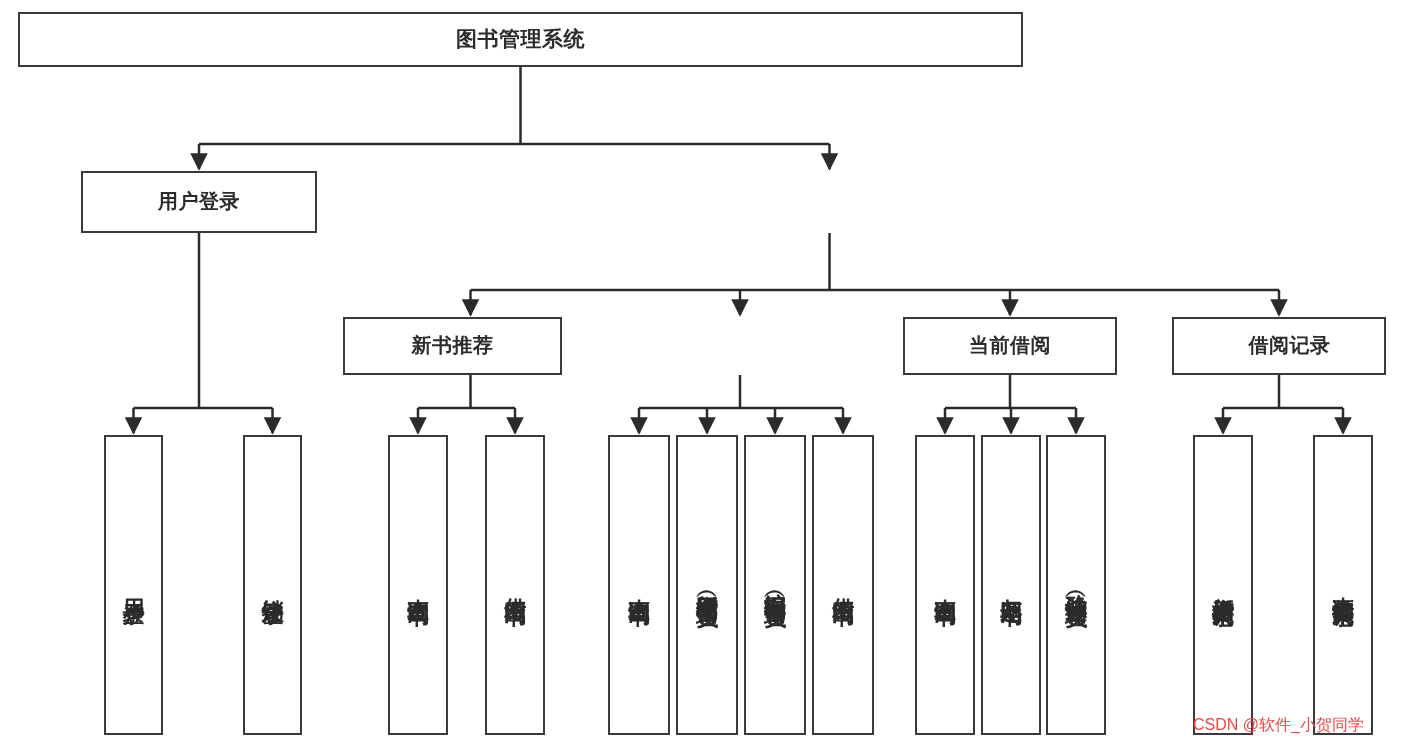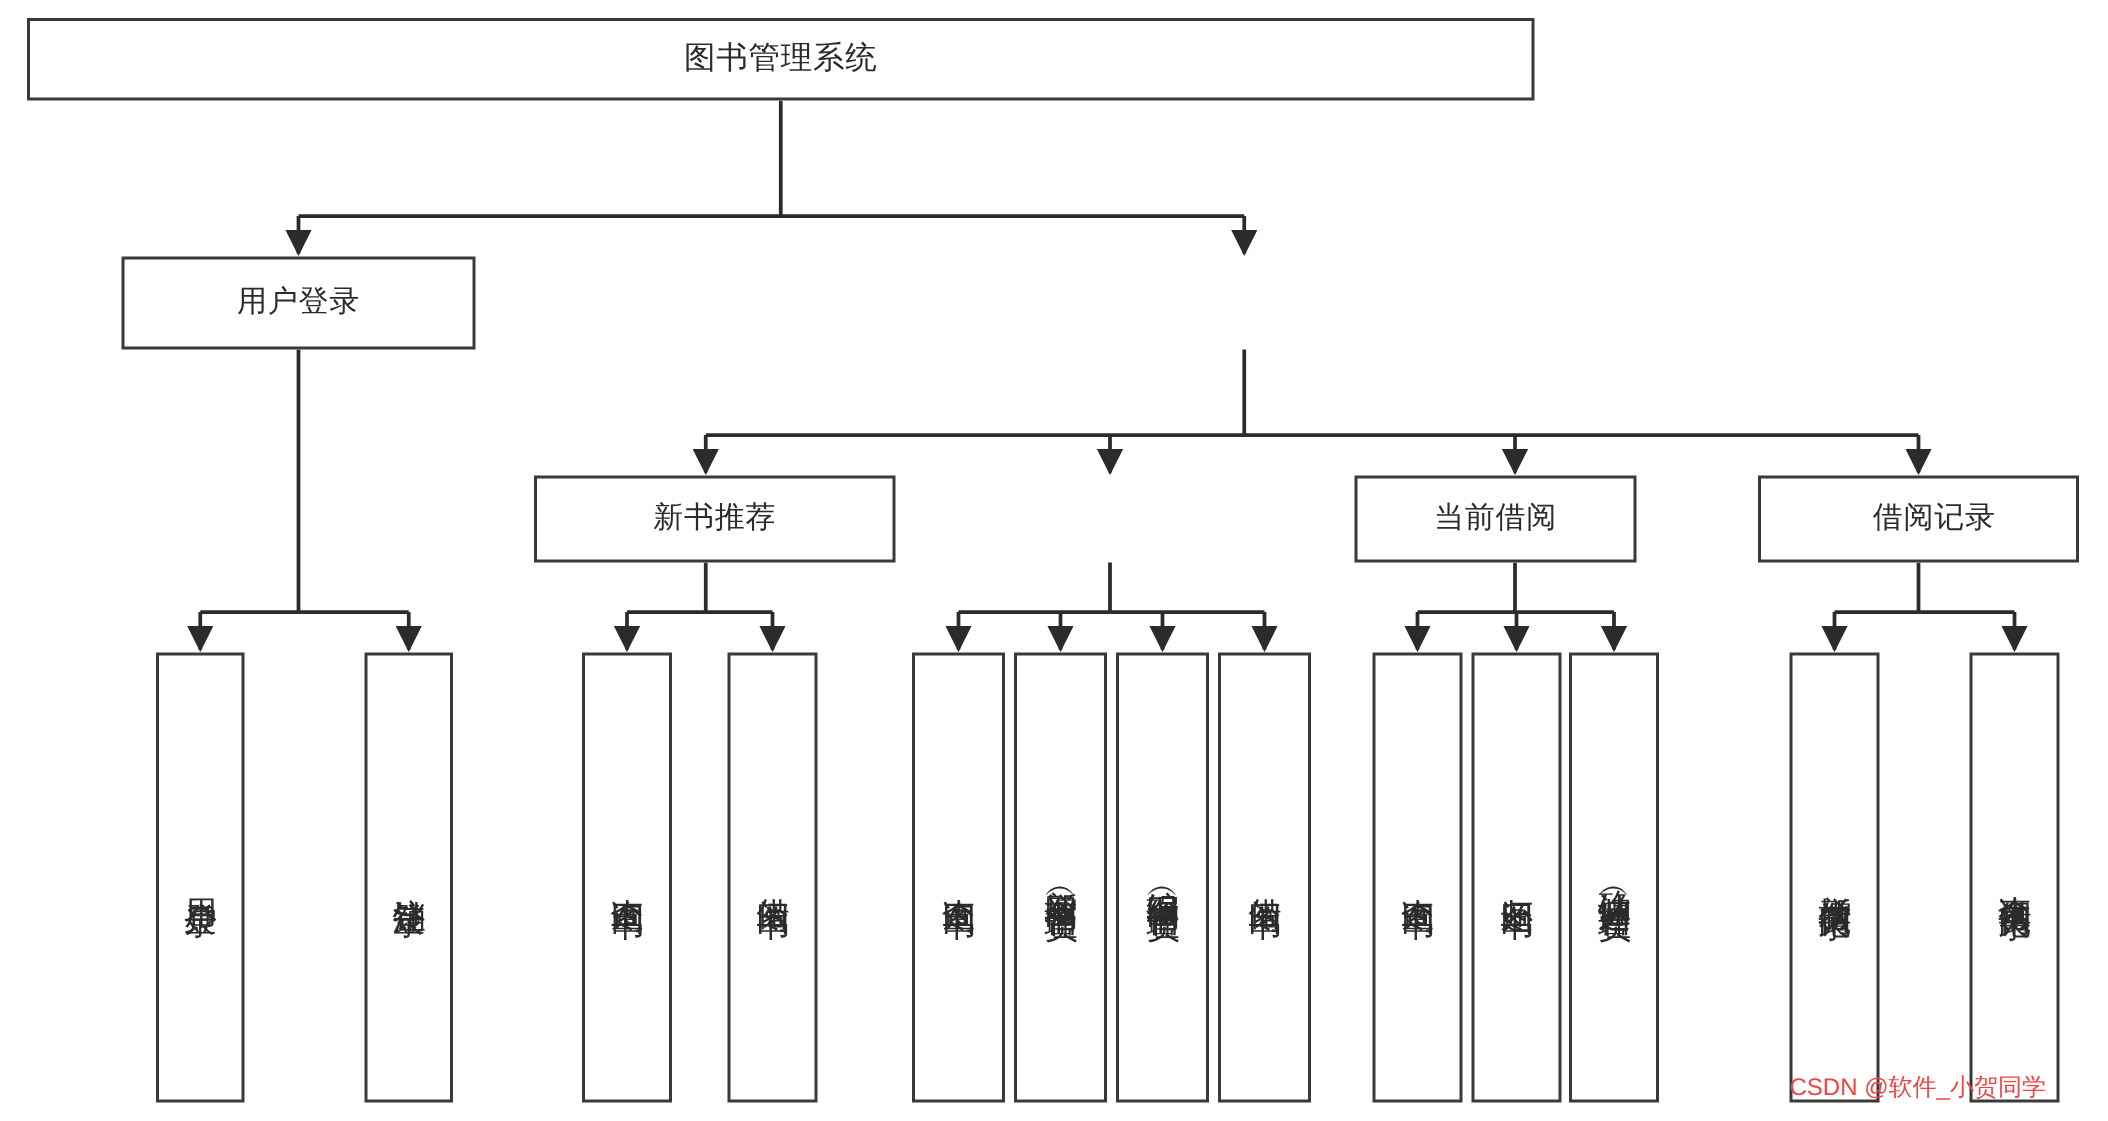--- a/index.html
+++ b/index.html
@@ -34,20 +34,21 @@
     display: flex;
     align-items: center;
     justify-content: center;
     color: #2b2b2b;
   }
   .node .label {
     display: block;
     text-align: right;
     line-height: 1.08;
     letter-spacing: 0.5px;
+    font-weight: bold;
   }
   
   .node.root {
     font-size: 21px;
   }
   
   .node.branch {
     font-size: 20px;
   }
   
@@ -121,24 +122,24 @@
   </svg>
 
   <div class="node root" style="left: 18px; top: 12px; width: 1005px; height: 55px;">
     <span class="label">图书管理系统</span>
   </div>
 
   <div class="node branch" style="left: 81px; top: 171px; width: 236px; height: 62px;">
     <span class="label">用户登录</span>
   </div>
 
-  <div class="node branch" style="left: 356px; top: 317px; width: 241px; height: 58px;">
+  <div class="node branch" style="left: 343px; top: 317px; width: 219px; height: 58px;">
     <span class="label">新书推荐</span>
   </div>
-  <div class="node branch" style="left: 903px; top: 317px; width: 188px; height: 58px;">
+  <div class="node branch" style="left: 903px; top: 317px; width: 214px; height: 58px;">
     <span class="label">当前借阅</span>
   </div>
   <div class="node branch" style="left: 1172px; top: 317px; width: 214px; height: 58px; padding-left: 21px;">
     <span class="label">借阅记录</span>
   </div>
 
   <div class="node leaf" style="left: 104px; top: 435px; width: 59px; height: 300px;">
     <span class="label">用户登录</span>
   </div>
   <div class="node leaf" style="left: 243px; top: 435px; width: 59px; height: 300px;">

